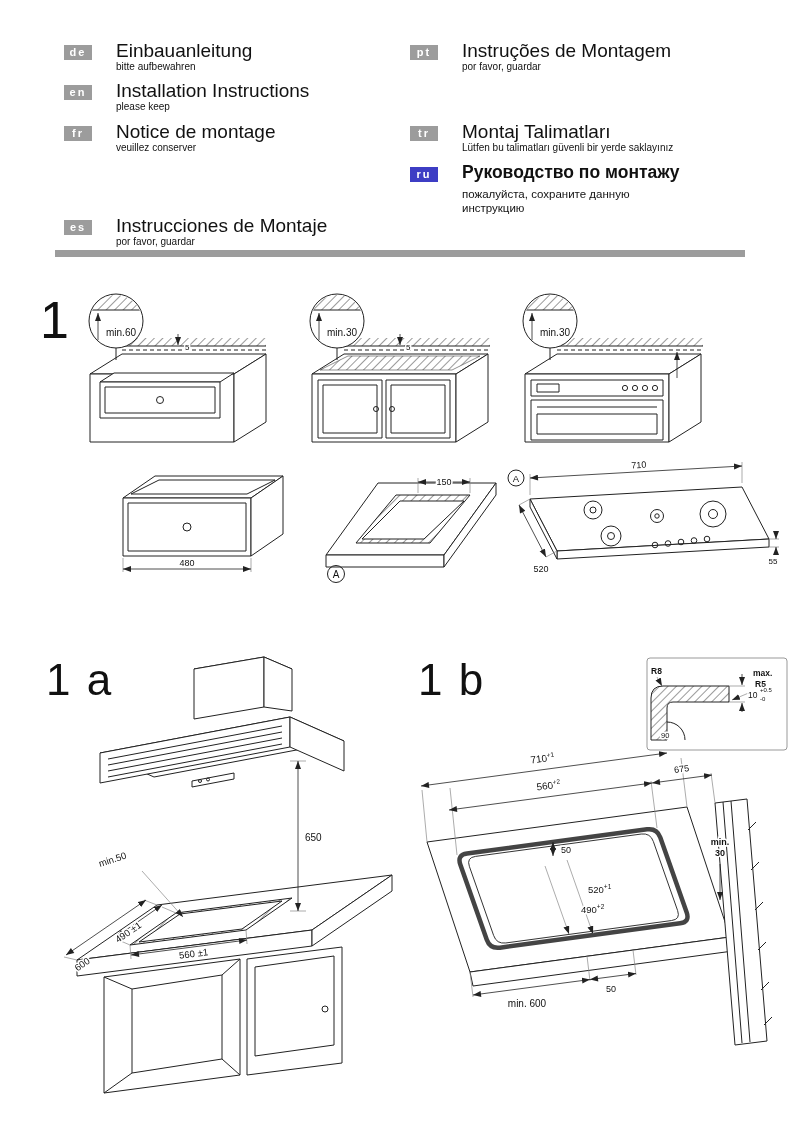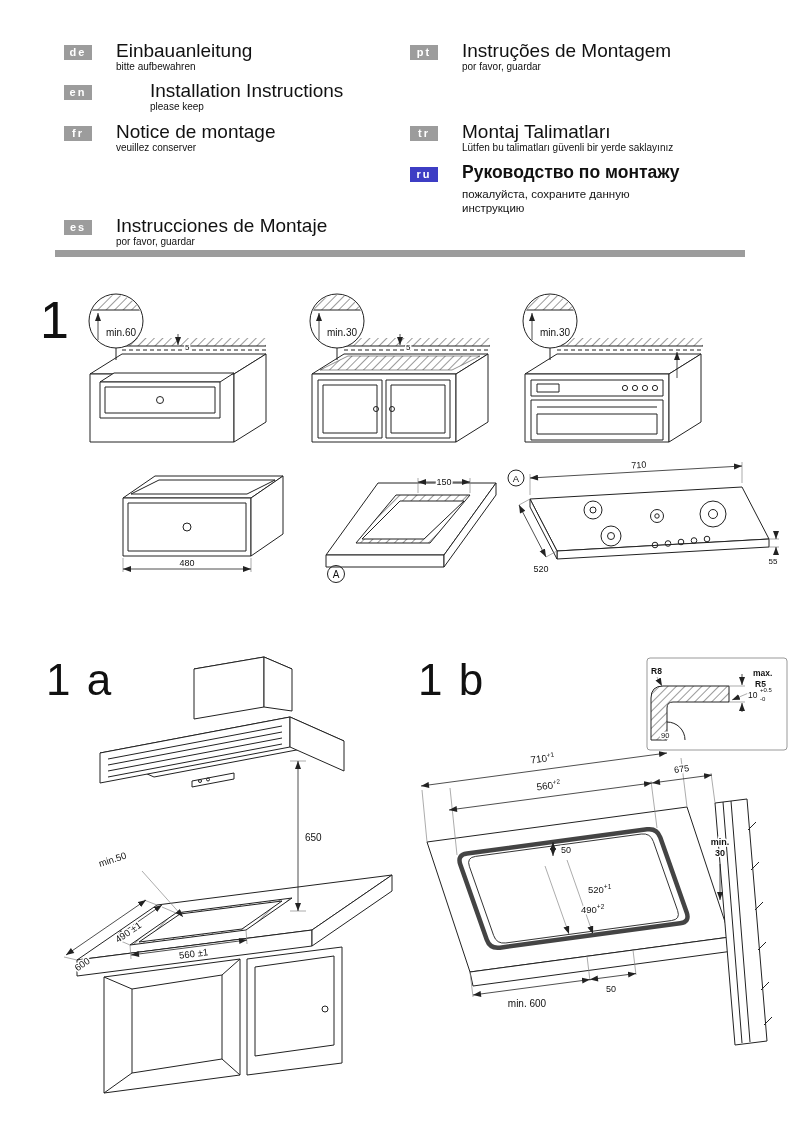--- a/index.html
+++ b/index.html
@@ -32,21 +32,21 @@
 
 <div class="page">
 
   <div class="lang-row" style="left:64px; top:40px;">
     <div class="badge">de</div>
     <div class="lang-text">
       <div class="lang-title">Einbauanleitung</div>
       <div class="lang-sub">bitte aufbewahren</div>
     </div>
   </div>
-  <div class="lang-row" style="left:64px; top:80px;gap:34px;">
+  <div class="lang-row" style="left:64px; top:80px;">
     <div class="badge">en</div>
     <div class="lang-text">
       <div class="lang-title">Installation Instructions</div>
       <div class="lang-sub">please keep</div>
     </div>
   </div>
   <div class="lang-row" style="left:64px; top:121px;">
     <div class="badge">fr</div>
     <div class="lang-text">
       <div class="lang-title">Notice de montage</div>

